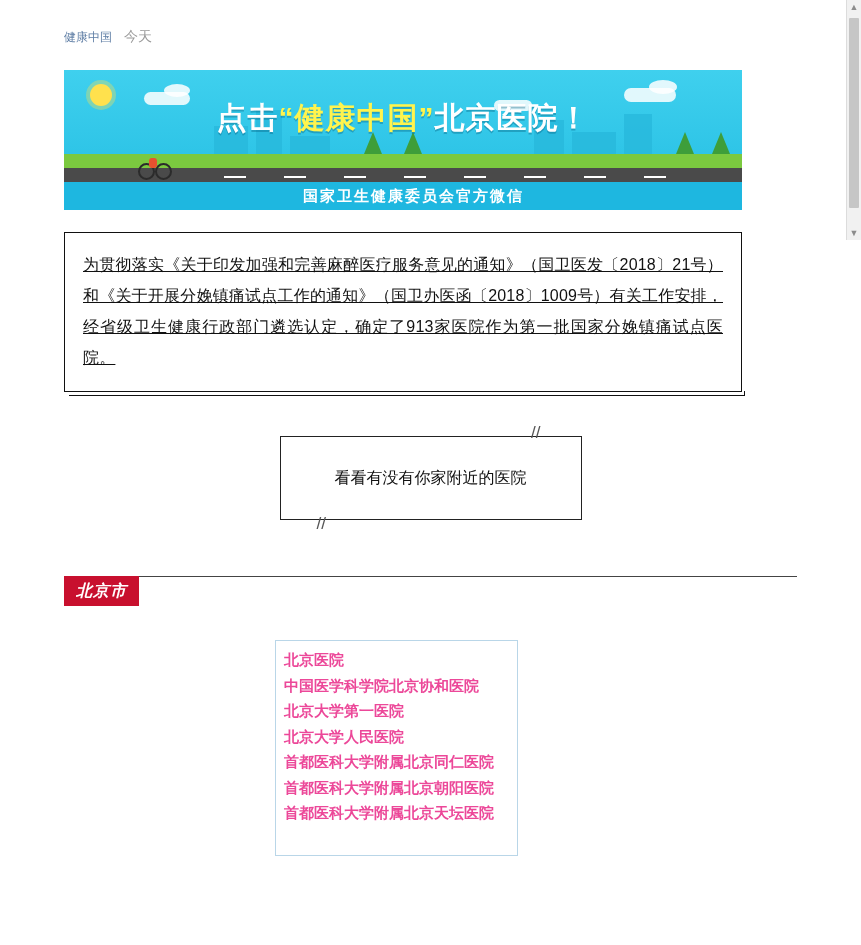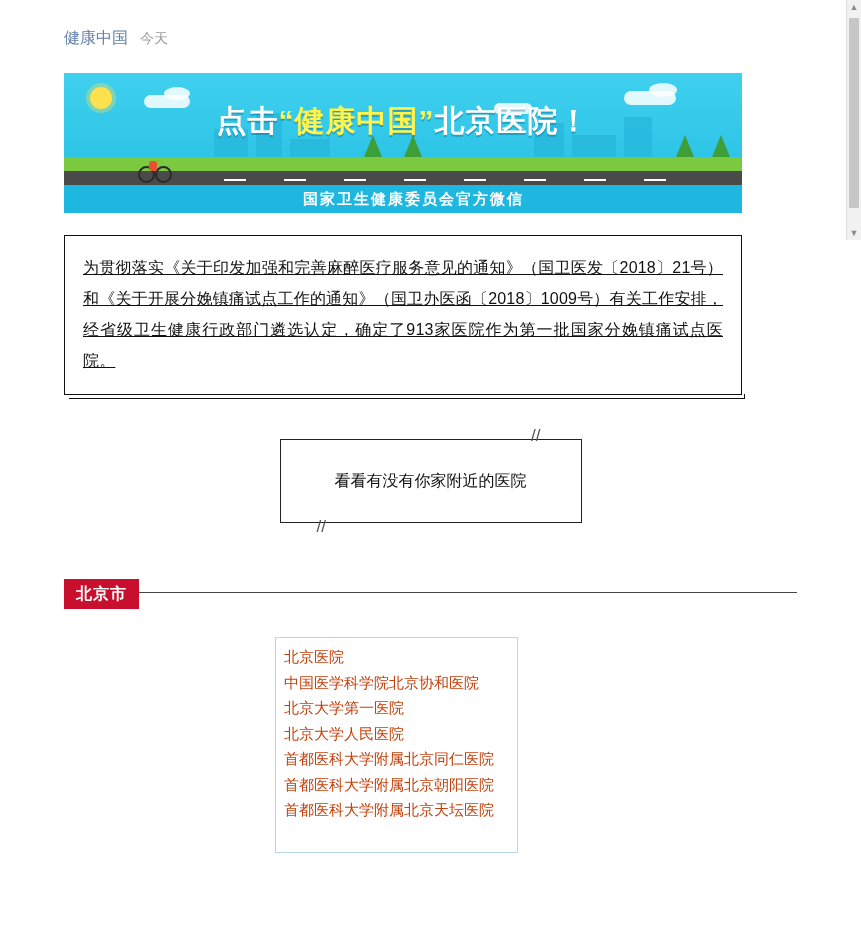--- a/index.html
+++ b/index.html
@@ -35,21 +35,21 @@
     letter-spacing: 0px;
     max-width: 680px;
   }
   .meta-row {
     display: flex;
     align-items: center;
     gap: 12px;
     margin-bottom: 24px;
   }
   .meta-account {
-    font-size: 16px;
+    font-size: 12px;
     color: #607fa6;
   }
   .meta-date {
     font-size: 14px;
     color: #9a9a9a;
   }
 
   
   .banner {
     position: relative;
@@ -223,22 +223,23 @@
     font-size: 17px;
     color: #555555;
     line-height: 1;
   }
   .plate .slash.tr { right: 40px; top: -13px; }
   .plate .slash.bl { left: 36px; bottom: -13px; }
 
   
   .province-row {
     display: flex;
-    align-items: center;
-    margin-bottom: 20px;
+    align-items: flex-start;
+    margin-bottom: 26px;
+    font-style: italic;
   }
   .province-tag {
     background: #c8102e;
     color: #ffffff;
     font-size: 16px;
     font-weight: bold;
     padding: 5px 12px 6px 12px;
     letter-spacing: 1px;
     line-height: 1.2;
   }
@@ -263,22 +264,23 @@
     height: 216px;
     border: 1px solid #b9d6e8;
     box-sizing: border-box;
     padding: 6px 8px 0 8px;
     overflow: hidden;
     background: #ffffff;
   }
   .hospital-list .item {
     font-size: 15px;
     line-height: 25.5px;
-    color: #c2410c;
+    color: #ec4899;
     white-space: nowrap;
+    font-weight: bold;
   }
   .scrollbar {
     position: absolute;
     right: 0;
     top: 0;
     width: 14px;
     height: 240px;
     background: #f1f1f1;
     border-left: 1px solid #dcdcdc;
   }

